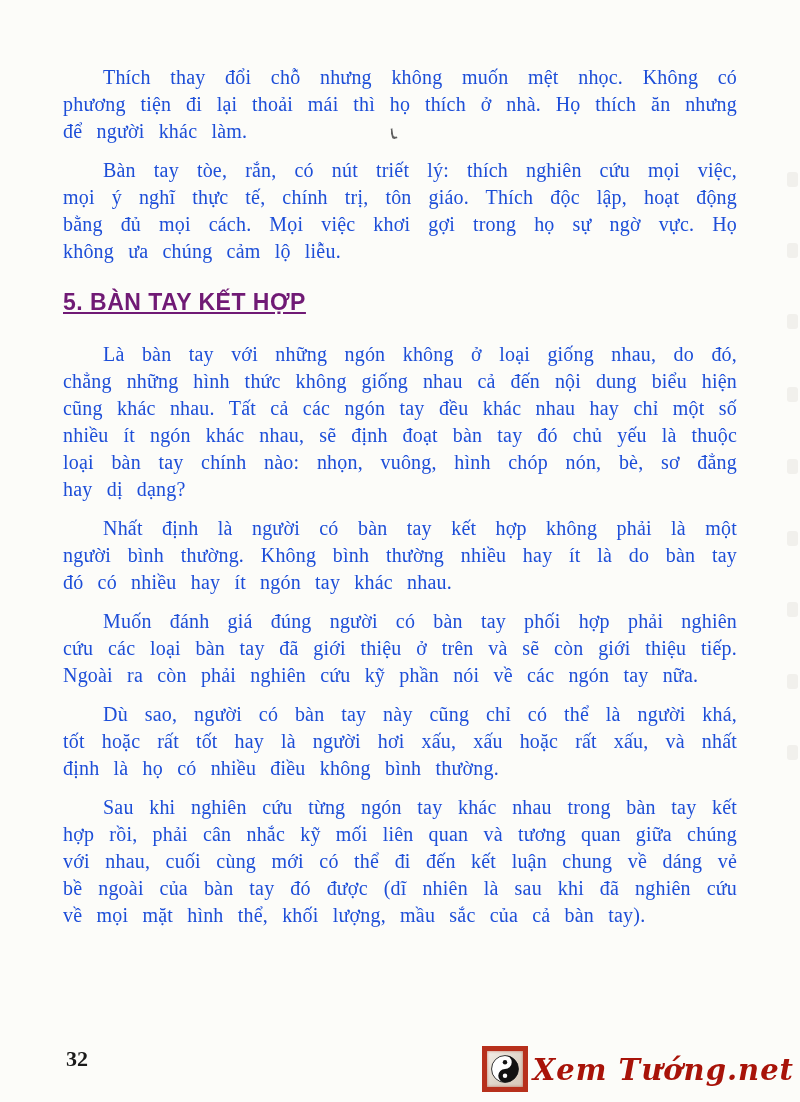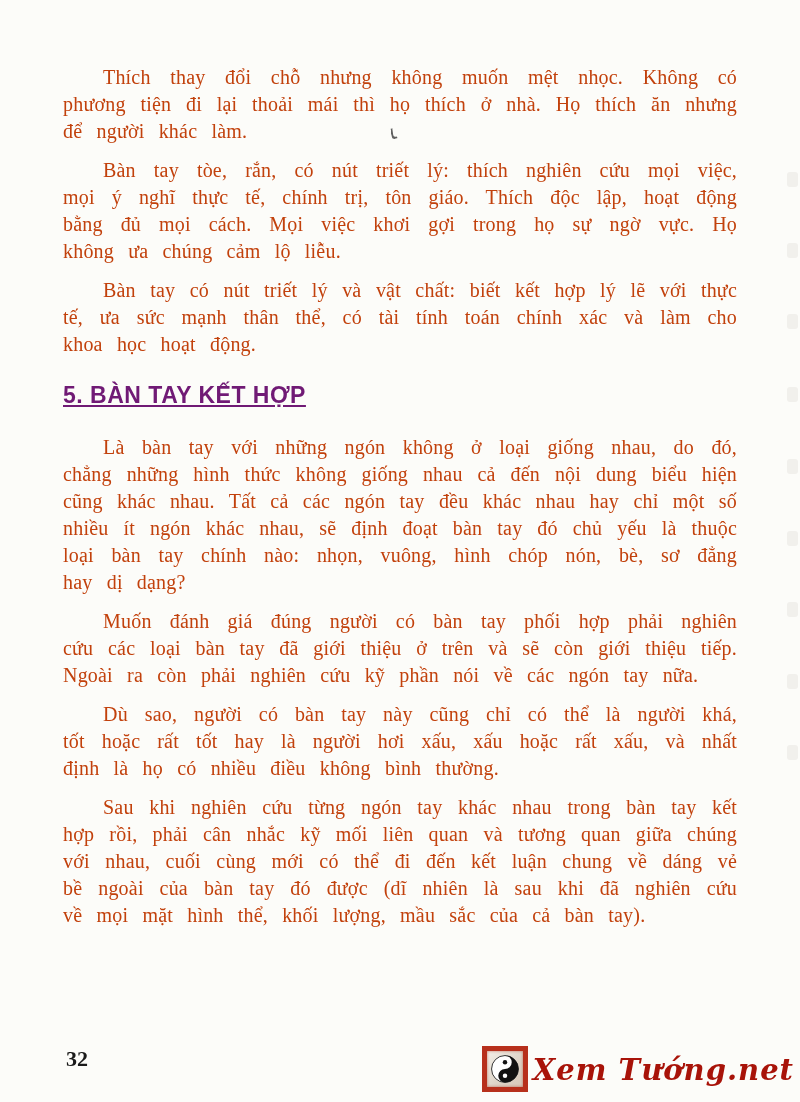--- a/index.html
+++ b/index.html
@@ -22,21 +22,21 @@
   }
 
   p.body {
     font-size: 20px;
     line-height: 27px;
     margin: 0 0 12px 0;
     text-align: justify;
     text-indent: 40px;
     word-spacing: 9px;
     letter-spacing: 0.2px;
-    color: #c2410c;
+    color: #1d4ed8;
   }
 
   h2.section-heading {
     font-family: "Liberation Sans", sans-serif;
     font-weight: 700;
     font-size: 23px;
     line-height: 26px;
     letter-spacing: 0.5px;
     color: #701a75;
     margin: 24px 0 26px 0;
@@ -105,23 +105,23 @@
     transform: rotate(-8deg);
     opacity: 0.8;
   }
 </style>
 </head>
 <body>
 
 <main class="text-block">
   <p class="body">Thích thay đổi chỗ nhưng không muốn mệt nhọc. Không có phương tiện đi lại thoải mái thì họ thích ở nhà. Họ thích ăn nhưng để người khác làm.</p>
   <p class="body">Bàn tay tòe, rắn, có nút triết lý: thích nghiên cứu mọi việc, mọi ý nghĩ thực tế, chính trị, tôn giáo. Thích độc lập, hoạt động bằng đủ mọi cách. Mọi việc khơi gợi trong họ sự ngờ vực. Họ không ưa chúng cảm lộ liễu.</p>
-  <p class="body">Bàn tay có nút triết lý và vật chất: biết kết hợp lý lẽ với thực tế, ưa sức mạnh thân thể, có tài tính toán chính xác và làm cho khoa học hoạt động.</p>
   <h2 class="section-heading">5. BÀN TAY KẾT HỢP</h2>
   <p class="body">Là bàn tay với những ngón không ở loại giống nhau, do đó, chẳng những hình thức không giống nhau cả đến nội dung biểu hiện cũng khác nhau. Tất cả các ngón tay đều khác nhau hay chỉ một số nhiều ít ngón khác nhau, sẽ định đoạt bàn tay đó chủ yếu là thuộc loại bàn tay chính nào: nhọn, vuông, hình chóp nón, bè, sơ đẳng hay dị dạng?</p>
+  <p class="body">Nhất định là người có bàn tay kết hợp không phải là một người bình thường. Không bình thường nhiều hay ít là do bàn tay đó có nhiều hay ít ngón tay khác nhau.</p>
   <p class="body">Muốn đánh giá đúng người có bàn tay phối hợp phải nghiên cứu các loại bàn tay đã giới thiệu ở trên và sẽ còn giới thiệu tiếp. Ngoài ra còn phải nghiên cứu kỹ phần nói về các ngón tay nữa.</p>
   <p class="body">Dù sao, người có bàn tay này cũng chỉ có thể là người khá, tốt hoặc rất tốt hay là người hơi xấu, xấu hoặc rất xấu, và nhất định là họ có nhiều điều không bình thường.</p>
   <p class="body">Sau khi nghiên cứu từng ngón tay khác nhau trong bàn tay kết hợp rồi, phải cân nhắc kỹ mối liên quan và tương quan giữa chúng với nhau, cuối cùng mới có thể đi đến kết luận chung về dáng vẻ bề ngoài của bàn tay đó được (dĩ nhiên là sau khi đã nghiên cứu về mọi mặt hình thể, khối lượng, mầu sắc của cả bàn tay).</p>
 </main>
 
 <div class="ink-speck"></div>
 
 <div class="edge-artifact" style="top:172px"></div>
 <div class="edge-artifact" style="top:243px"></div>
 <div class="edge-artifact" style="top:314px"></div>

